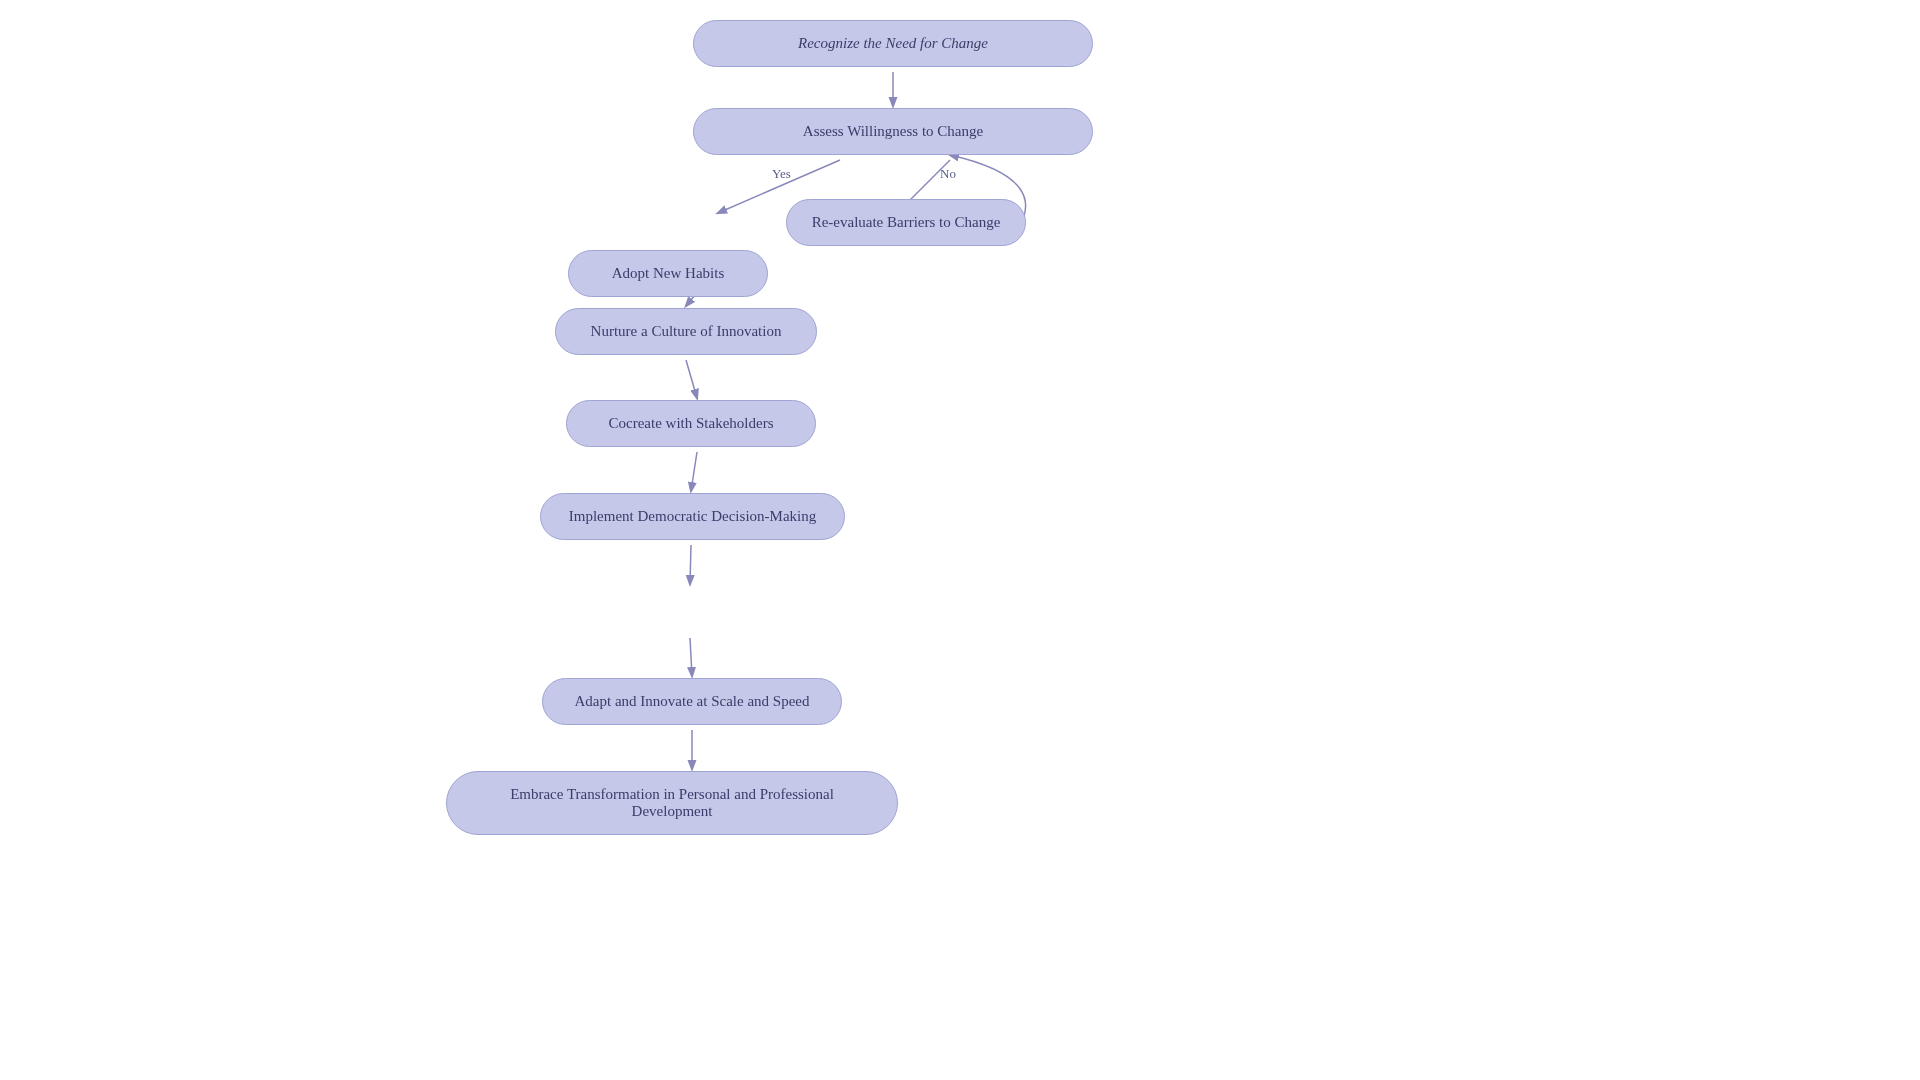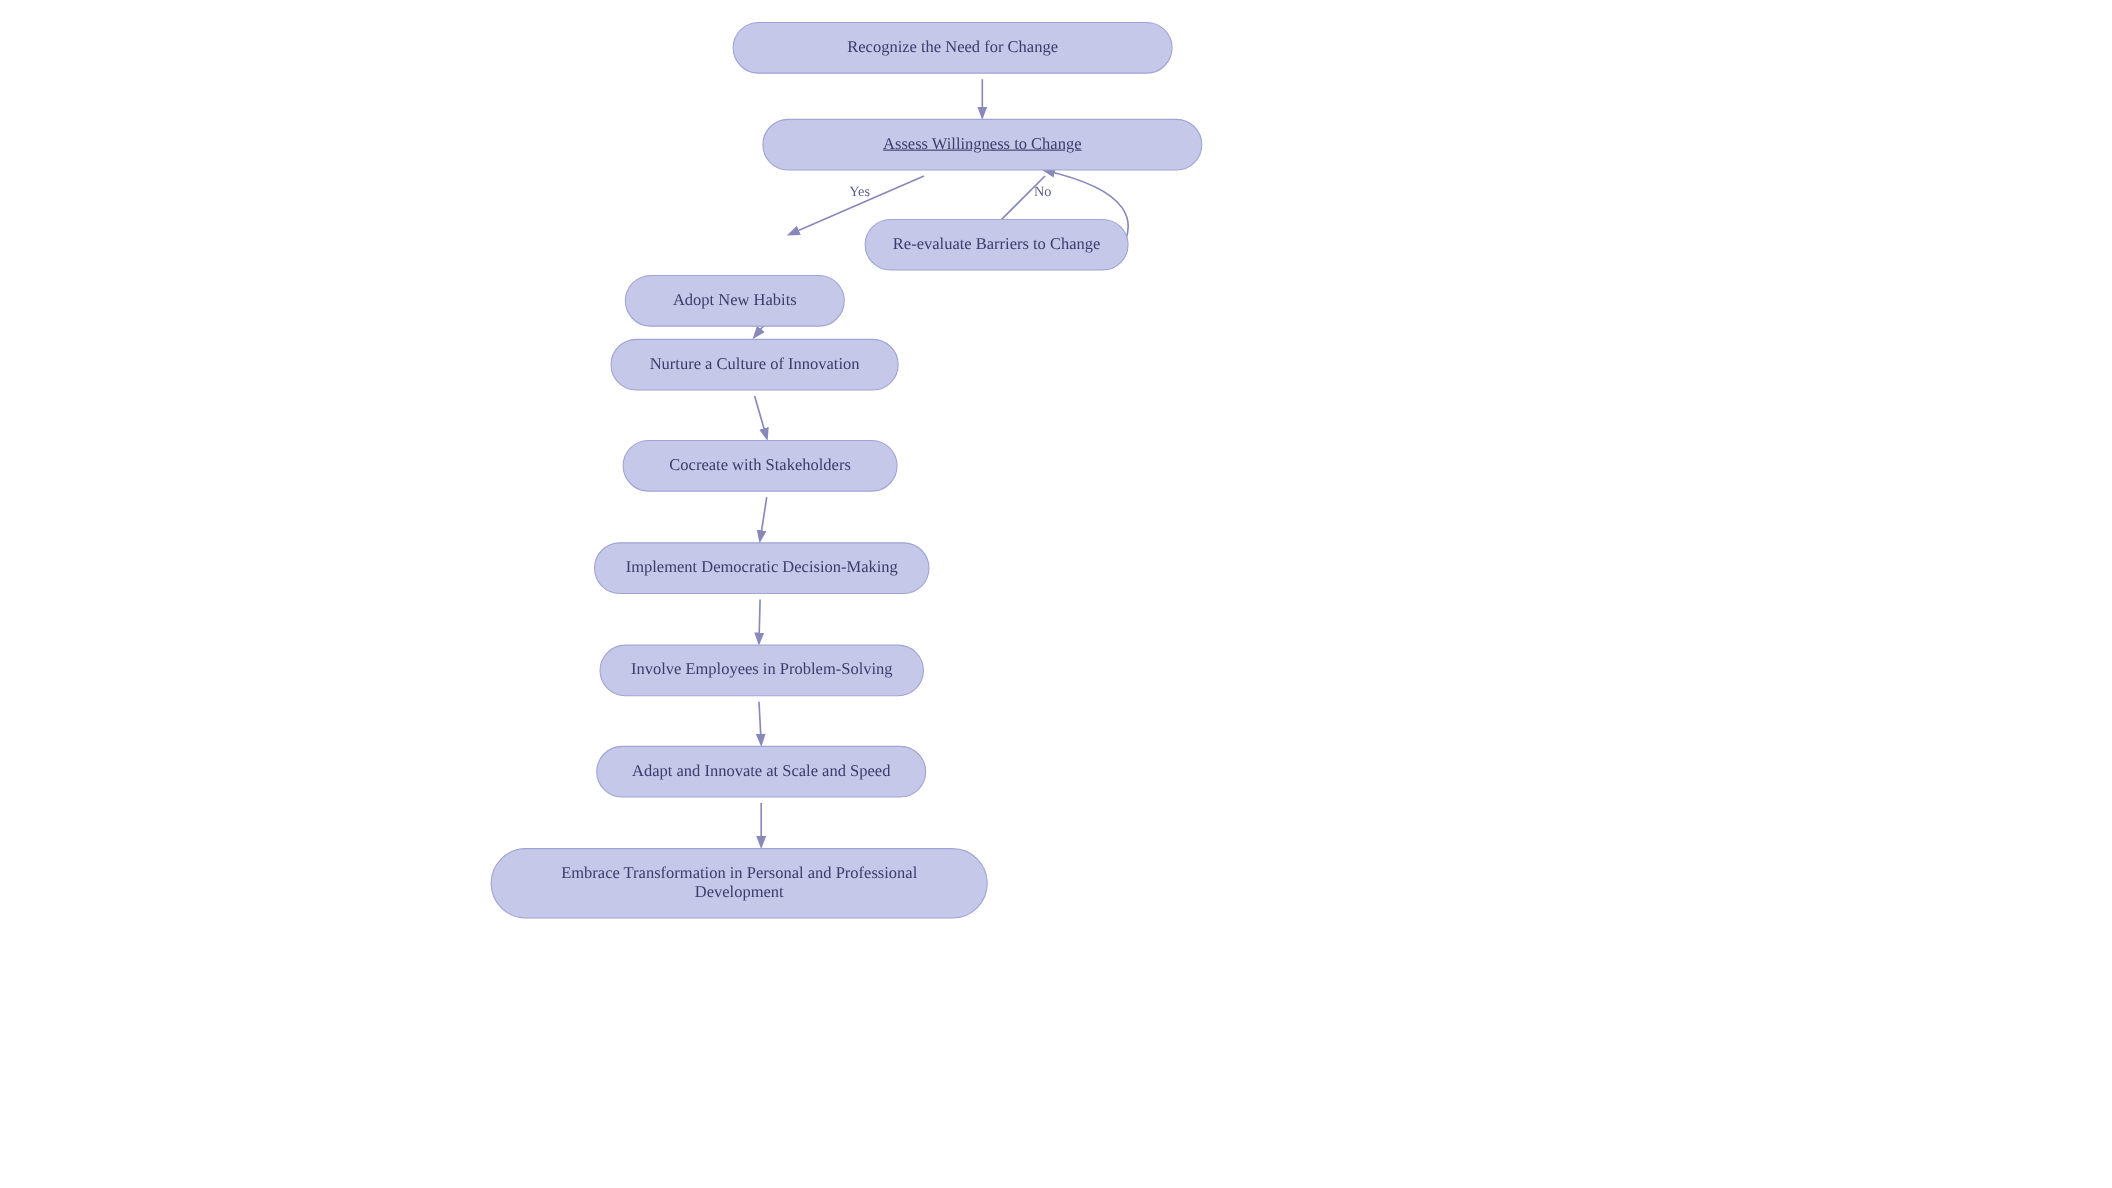--- a/index.html
+++ b/index.html
@@ -90,25 +90,25 @@
 
     <line x1="697" y1="452" x2="691" y2="491" stroke="#8888bb" stroke-width="1.5" marker-end="url(#arrowhead)"></line>
 
     <line x1="691" y1="545" x2="690" y2="584" stroke="#8888bb" stroke-width="1.5" marker-end="url(#arrowhead)"></line>
 
     <line x1="690" y1="638" x2="692" y2="676" stroke="#8888bb" stroke-width="1.5" marker-end="url(#arrowhead)"></line>
 
     <line x1="692" y1="730" x2="692" y2="769" stroke="#8888bb" stroke-width="1.5" marker-end="url(#arrowhead)"></line>
   </svg>
 
-  <div class="node node-wide" style="left: 666px; top: 20px; width: 400px;">
+  <div class="node node-wide" style="left: 693px; top: 20px; width: 400px; font-style: italic;">
     <span>Recognize the Need for Change</span>
   </div>
 
-  <div class="node node-wide" style="left: 693px; top: 108px; width: 400px; text-decoration: underline;">
+  <div class="node node-wide" style="left: 693px; top: 108px; width: 400px;">
     <span>Assess Willingness to Change</span>
   </div>
 
   <div class="node node-medium" style="left: 568px; top: 215px; width: 200px; margin-top: 35px;">
     <span>Adopt New Habits</span>
   </div>
 
   <div class="node" style="left: 786px; top: 199px; width: 240px; align-items: flex-end;">
     <span>Re-evaluate Barriers to Change</span>
   </div>
@@ -118,23 +118,20 @@
   </div>
 
   <div class="node" style="left: 555px; top: 308px; width: 262px;">
     <span>Nurture a Culture of Innovation</span>
   </div>
 
   <div class="node" style="left: 540px; top: 493px; width: 305px;">
     <span>Implement Democratic Decision-Making</span>
   </div>
 
-  <div class="node" style="left: 545px; top: 586px; width: 295px;">
-    <span>Involve Employees in Problem-Solving</span>
-  </div>
 
   <div class="node" style="left: 542px; top: 678px; width: 300px;">
     <span>Adapt and Innovate at Scale and Speed</span>
   </div>
 
   <div class="node" style="left: 446px; top: 771px; width: 452px;">
     <span>Embrace Transformation in Personal and Professional Development</span>
   </div>
 
 </div>

